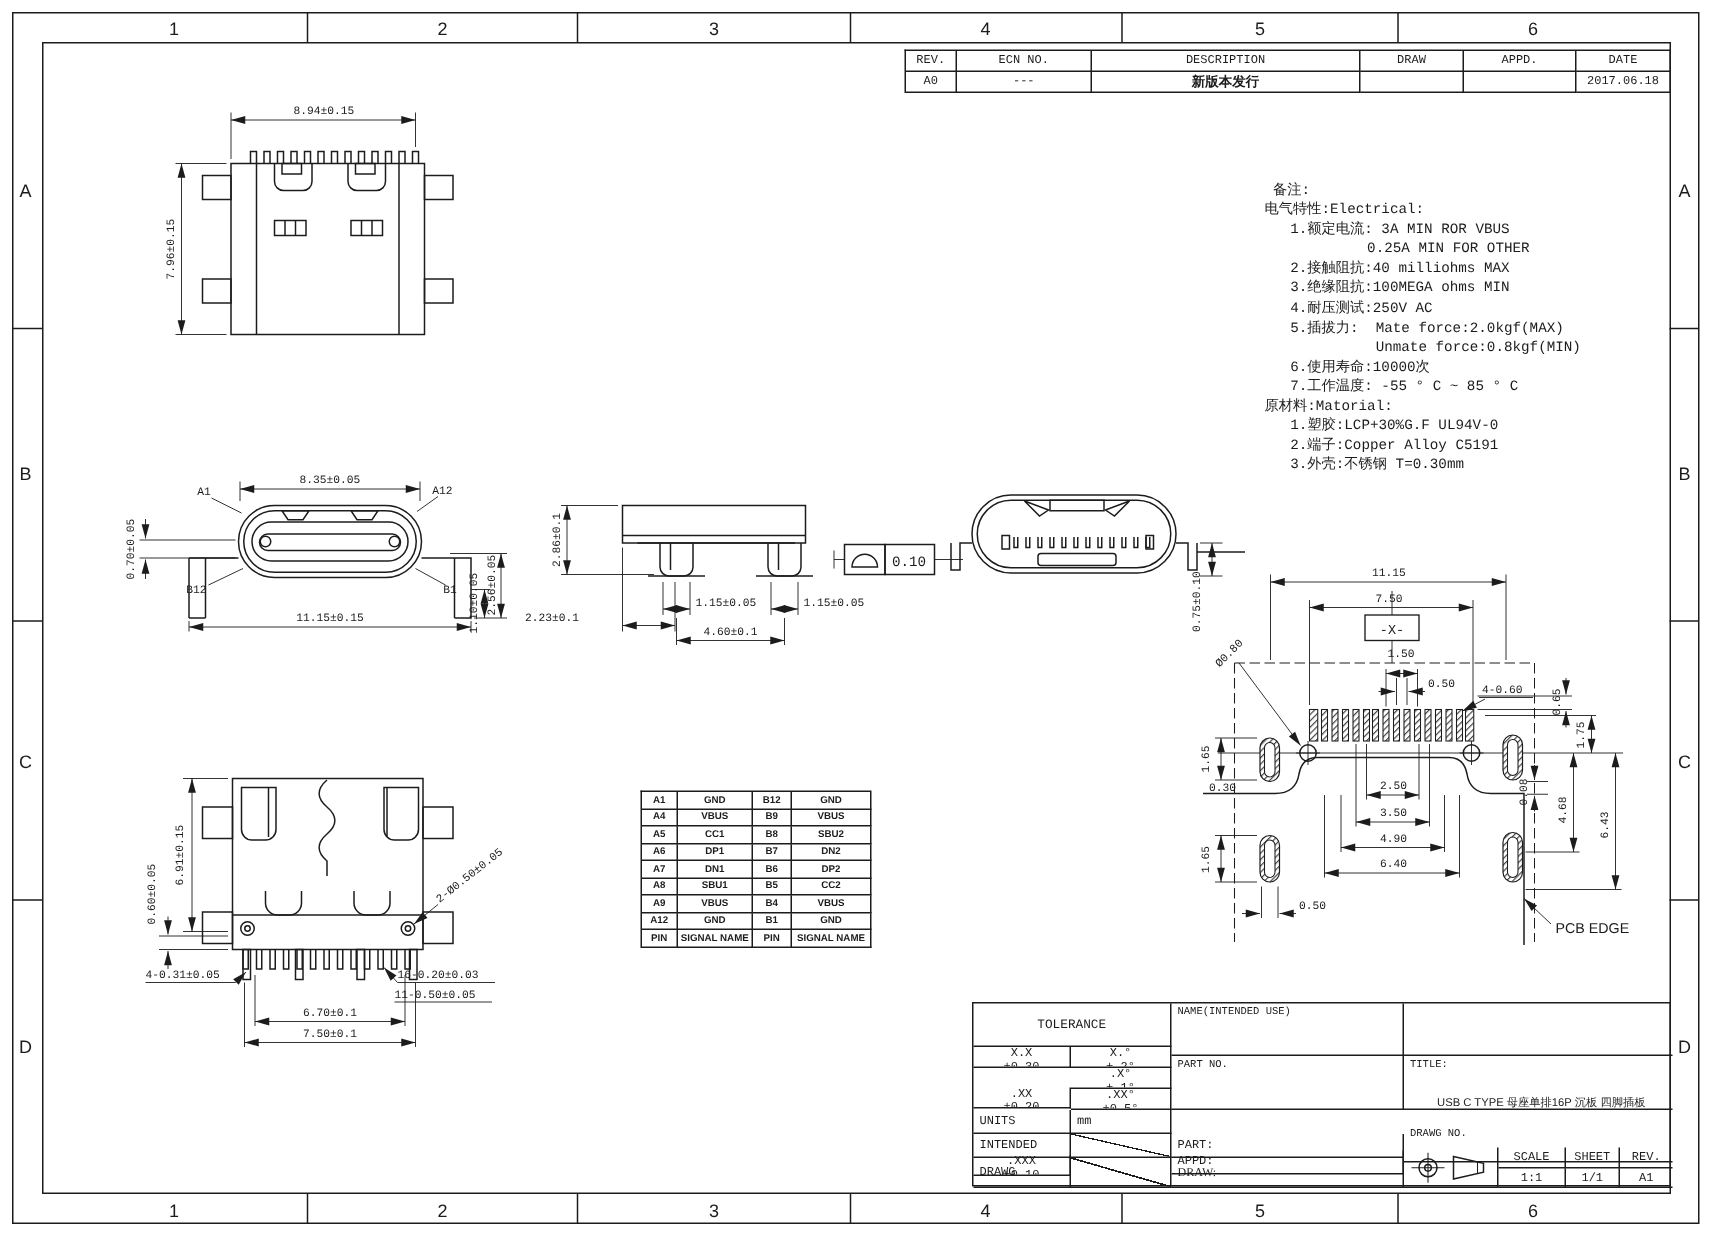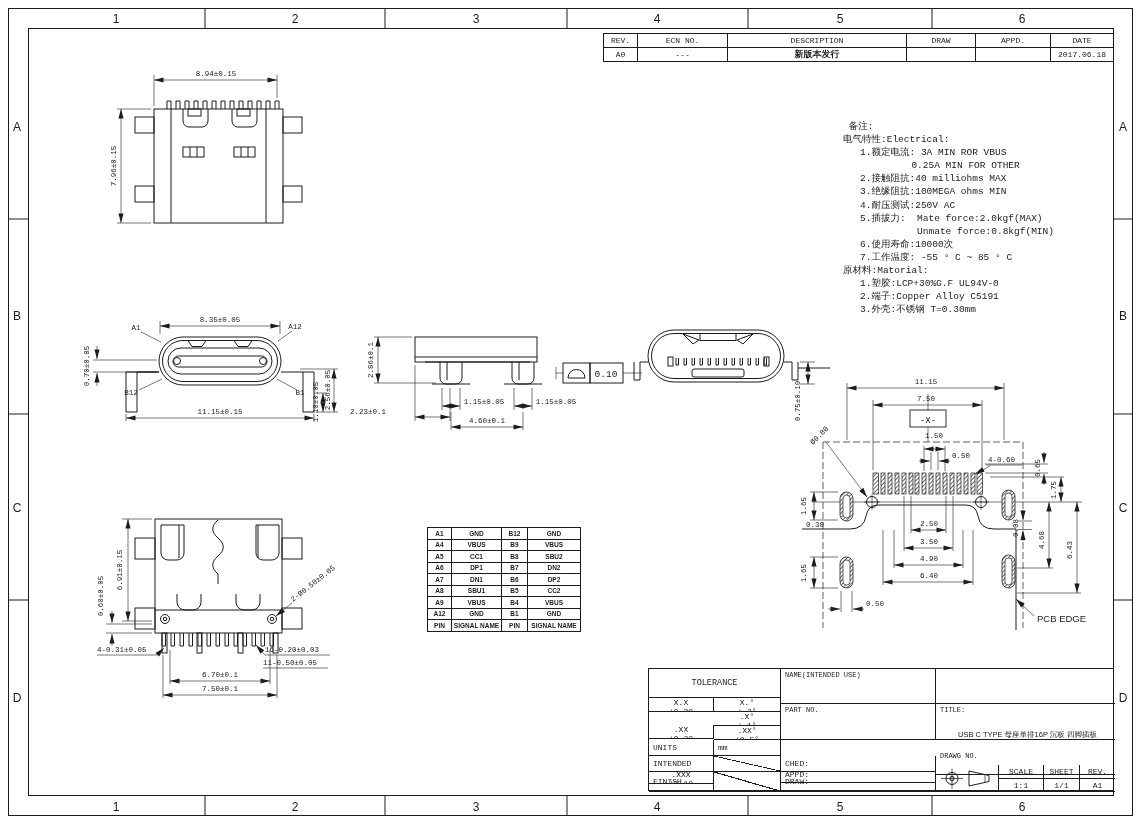--- a/index.html
+++ b/index.html
@@ -491,27 +491,27 @@
       <span>±0.10</span>
     </div>
   <div class="c pair" style="left:65px;top:57px;width:67px;height:14px;">
       <span>.XX°</span>
       <span>±0.5°</span>
     </div>
   <div class="c" style="left:0;top:71px;width:65px;height:16px;">UNITS</div>
   <div class="c" style="left:65px;top:71px;width:67px;height:16px;">mm</div>
   <div class="c" style="left:0;top:87px;width:65px;height:16px;">INTENDED</div>
   <div class="c diag" style="left:65px;top:87px;width:67px;height:16px;"></div>
-  <div class="c" style="left:0;top:103px;width:65px;height:20px;">FINISH</div>
+  <div class="c" style="left:0;top:103px;width:65px;height:20px;">DRAWG</div>
   <div class="c diag" style="left:65px;top:103px;width:67px;height:20px;"></div>
   <div class="c topl" style="left:132px;top:0;width:155px;height:35px;">NAME(INTENDED USE)</div>
   <div class="c topl" style="left:132px;top:35px;width:155px;height:36px;">PART NO.</div>
   <div class="c" style="left:132px;top:71px;width:155px;height:16px;margin-top:27px;">APPD:</div>
-  <div class="c" style="left:132px;top:87px;width:155px;height:16px;">CHED:</div>
-  <div class="c" style="left:132px;top:103px;width:155px;height:20px;">DRAW:</div>
+  <div class="c" style="left:132px;top:87px;width:155px;height:16px;">PART:</div>
+  <div class="c" style="left:132px;top:103px;width:155px;height:20px;font-family:Liberation Serif, serif;">DRAW:</div>
   <div class="c" style="left:287px;top:0;width:179px;height:35px;border-right:none;"></div>
   <div class="c title-cell" style="left:287px;top:35px;width:179px;height:36px;border-right:none;">
     <span style="font-size:7px;">TITLE:</span>
     <span class="title-val">USB C TYPE 母座单排16P 沉板 四脚插板</span>
   </div>
   <div class="c topl" style="left:287px;top:81px;width:179px;height:25px;border-right:none;">DRAWG NO.</div>
   <div class="c ctr" style="left:287px;top:96px;width:63px;height:27px;">
     <svg width="61" height="25" viewBox="0 0 61 25">
       <circle cx="15" cy="12.5" r="6" class="o" style="stroke:#1c1c1c;stroke-width:1;fill:none;"></circle>
       <circle cx="15" cy="12.5" r="2.2" style="stroke:#1c1c1c;stroke-width:1;fill:none;"></circle>

